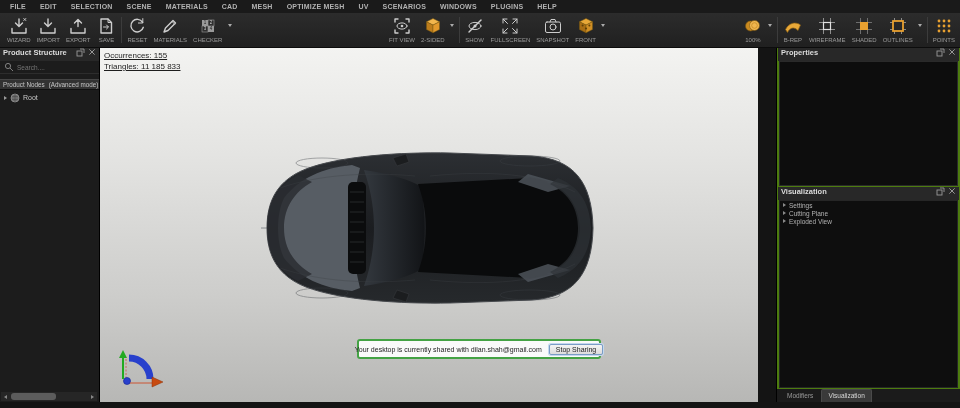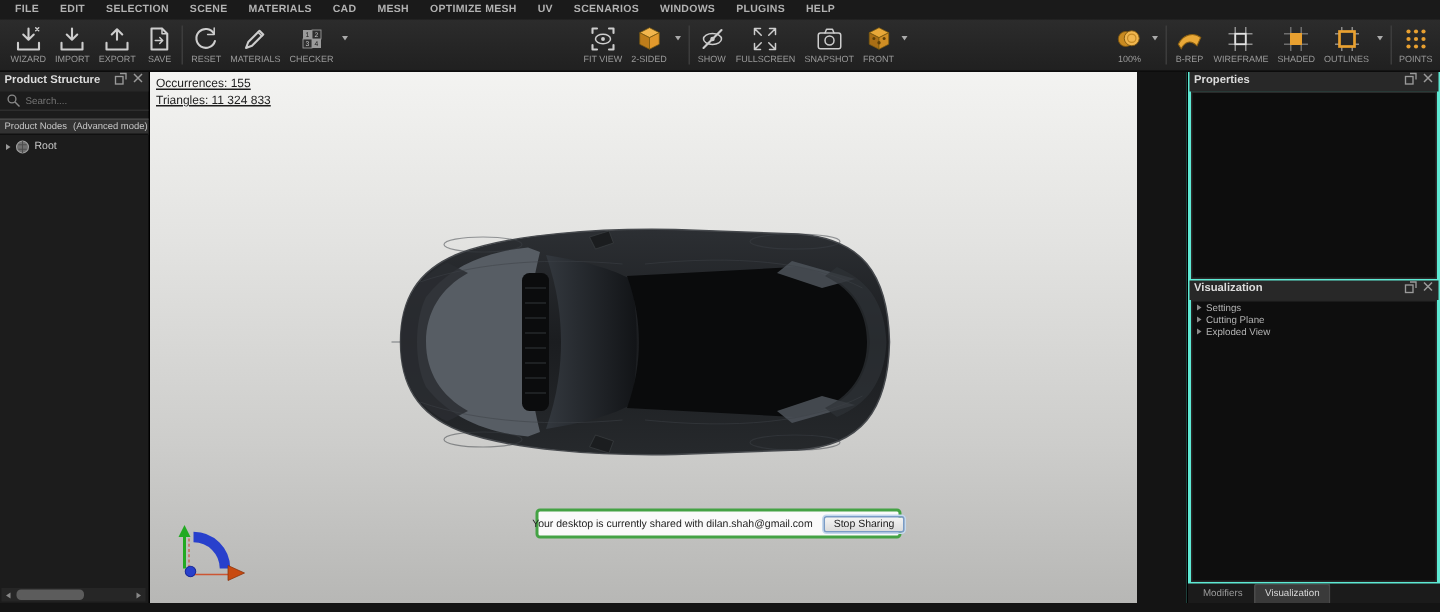--- a/index.html
+++ b/index.html
@@ -65,22 +65,22 @@
   .share-bar { position:absolute; left:257px; top:291px; width:244px; height:20px;
                background:#fafafa; border:2px solid #44a244; border-radius:3px;
                display:flex; align-items:center; justify-content:center; gap:7px; }
   .share-text { font-size:7px; color:#222; white-space:nowrap; }
   .share-btn { font-size:7px; color:#222; background:linear-gradient(#f4f4f4,#dcdcdc);
                border:1px solid #7a9cc6; box-shadow:0 0 0 1px #c5d9ee; border-radius:2px;
                padding:1px 6px; font-family:inherit; white-space:nowrap; }
   .gizmo { position:absolute; left:10px; top:297px; width:60px; height:46px; }
 
   
-  .right-region { position:absolute; top:48px; right:0; width:169px; bottom:6px;
-                  background:#5eead4; border-left:1px solid #000; }
+  .right-region { position:absolute; top:48px; right:0; width:184px; bottom:6px;
+                  background:#4d7c0f; border-left:1px solid #000; }
   .props-panel { position:absolute; top:0; left:1px; right:1px; height:138px; }
   .props-content { position:absolute; top:13px; left:1px; right:1px; bottom:0;
                    background:#0d0d0d; border:1px solid #2a2a2a; }
   .viz-panel { position:absolute; top:139px; left:1px; right:1px; bottom:14px; }
   .viz-content { position:absolute; top:13px; left:1px; right:1px; bottom:0;
                  background:#0e0e0e; border:1px solid #262626; }
   .viz-item { height:8px; display:flex; align-items:center; gap:3px; padding:0 3px; }
   .viz-item-label { font-size:6.5px; color:#b2b2b2; white-space:nowrap; }
   .tri-r-v { width:0; height:0; border-top:2px solid transparent; border-bottom:2px solid transparent;
              border-left:3px solid #8a8a8a; }
@@ -386,21 +386,21 @@
         </span>
       <span class="scroll-arrow">
           <i class="tri-r-s"></i>
         </span>
     </div>
   </aside>
 
   <div class="viewport">
     <div class="stats">
       <div>Occurrences: 155</div>
-      <div>Triangles: 11 324 833</div>
+      <div>Triangles: 11 185 833</div>
     </div>
 
     <svg class="car-svg" viewBox="0 0 340 160">
       <defs>
         <linearGradient id="bodyG" x1="0" y1="0" x2="0" y2="1">
           <stop offset="0" stop-color="#2c2f33"></stop>
             <stop offset=".5" stop-color="#1b1d20"></stop>
             <stop offset="1" stop-color="#26292c"></stop>
         </linearGradient>
         <linearGradient id="glassG" x1="0" y1="0" x2="1" y2="0">

